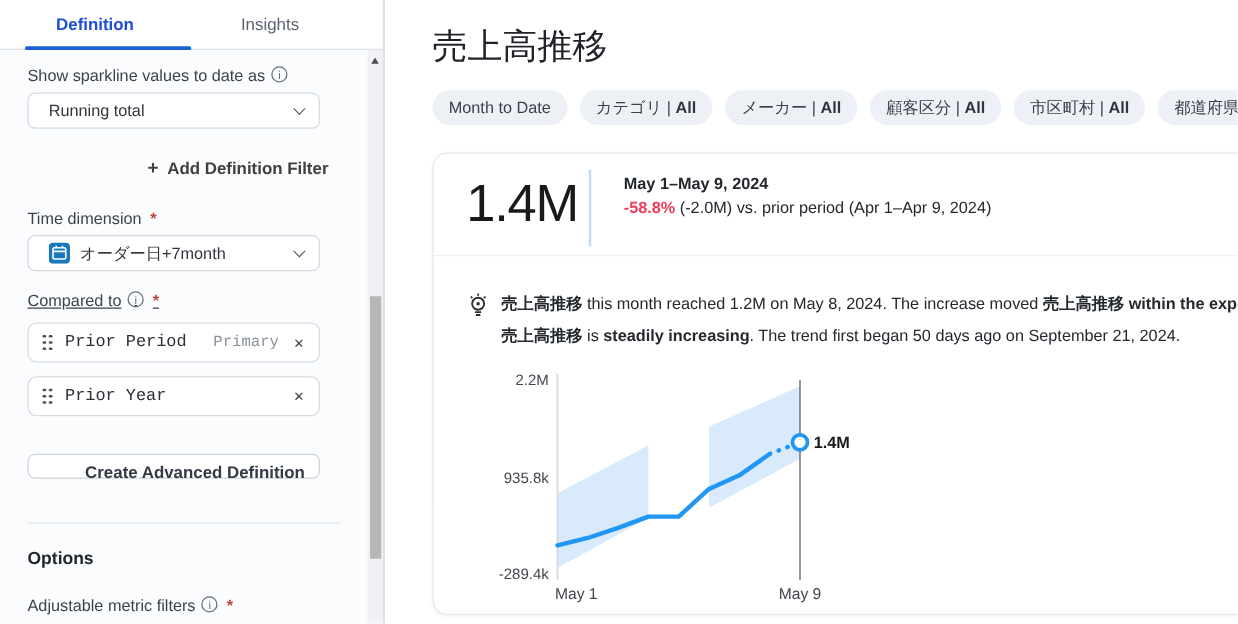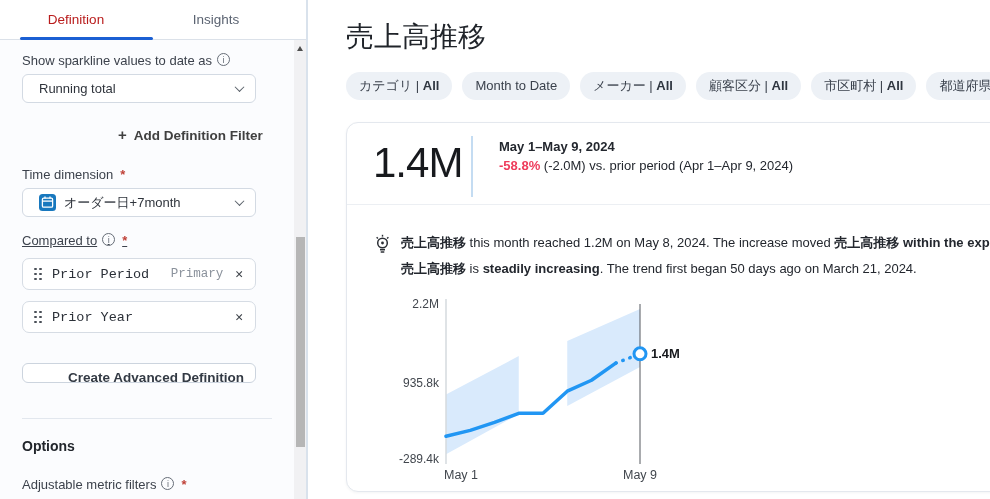--- a/index.html
+++ b/index.html
@@ -7,21 +7,21 @@
     font-family:"Liberation Sans", sans-serif; color:#23272e; }
   body { position:relative; }
 
   
   .sidebar { position:absolute; left:0; top:0; width:308px; height:499px;
     background:#fbfcfe; border-right:2px solid #d9e2ec; }
   .tabbar { position:absolute; left:0; top:0; width:100%; height:40px;
     background:#fff; border-bottom:1px solid #dbe1e9; }
   .tab { position:absolute; top:0; height:40px; line-height:40px; text-align:center;
     font-size:13.5px; cursor:default; }
-  .tab.def { left:0; width:152px; font-weight:400; color:#b91c1c; }
+  .tab.def { left:0; width:152px; font-weight:700; color:#1d4ed8; }
   .tab.ins { left:152px; width:128px; color:#5c6472; }
   .tab-underline { position:absolute; left:20px; top:37px; width:133px; height:3px;
     background:#1b5fd3; border-radius:2px; }
 
   .sb-label { position:absolute; left:22px; font-size:13px; color:#3c424c;
     display:flex; align-items:flex-start; gap:5px; white-space:nowrap; }
   .req { color:#bf4138; font-weight:700; margin-left:2px; }
   .info-i { display:inline-flex; width:13px; height:13px; border:1px solid #666d77;
     border-radius:50%; font-size:9px; color:#666d77; align-items:center;
     justify-content:center; font-style:normal; }
@@ -182,22 +182,22 @@
   <div class="sb-scroll-track">
     <div class="sb-scroll-up"></div>
     <div class="sb-scroll-thumb"></div>
   </div>
 </div>
 
 <div class="main">
   <div class="page-title">売上高推移</div>
 
   <div class="chips">
+    <div class="chip"><span>Month to Date</span><b></b></div>
     <div class="chip"><span>カテゴリ | </span><b>All</b></div>
-    <div class="chip"><span>Month to Date</span><b></b></div>
     <div class="chip"><span>メーカー | </span><b>All</b></div>
     <div class="chip"><span>顧客区分 | </span><b>All</b></div>
     <div class="chip"><span>市区町村 | </span><b>All</b></div>
     <div class="chip"><span>都道府県 | </span></div>
   </div>
 
   <div class="card">
     <div class="metric-value">1.4M</div>
     <div class="metric-vdiv"></div>
     <div class="metric-info">
@@ -210,21 +210,21 @@
       <circle cx="9.5" cy="9" r="4.8" fill="none" stroke="#2b2f35" stroke-width="1.5"></circle>
       <circle cx="9.5" cy="9" r="1.4" fill="#2b2f35"></circle>
       <line x1="9.5" y1="0.8" x2="9.5" y2="2.6" stroke="#2b2f35" stroke-width="1.4"></line>
       <line x1="3.6" y1="3.2" x2="4.9" y2="4.5" stroke="#2b2f35" stroke-width="1.4"></line>
       <line x1="15.4" y1="3.2" x2="14.1" y2="4.5" stroke="#2b2f35" stroke-width="1.4"></line>
       <line x1="7" y1="15.7" x2="12" y2="15.7" stroke="#2b2f35" stroke-width="1.5"></line>
       <line x1="7.7" y1="18" x2="11.3" y2="18" stroke="#2b2f35" stroke-width="1.5"></line>
     </svg>
     <div class="ins-text">
       <div><b>売上高推移</b><span> this month reached 1.2M on May 8, 2024. The increase moved </span><b>売上高推移</b><span> </span><b>within the expected</b></div>
-      <div><b>売上高推移</b><span> is </span><b>steadily increasing</b><span>. The trend first began 50 days ago on March 21, 2024.</span></div>
+      <div><b>売上高推移</b><span> is </span><b>steadily increasing</b><span>. The trend first began 50 days ago on September 21, 2024.</span></div>
     </div>
 
     <div class="chart-wrap">
       <svg id="sparkline-svg" width="310" height="198" viewBox="0 0 310 198">
           <polygon points="53,101.5941190648349 125.75,63.11496746203905 125.75,121.20727886237647 53,161.36755844781874" fill="#d9eafc"></polygon>
           <polygon points="174.25,48.10934361693581 247,16.04338394793926 247,74.01116734956214 174.25,113.11295894593074" fill="#d9eafc"></polygon>
           <line x1="53" y1="6" x2="53" y2="171" stroke="#d5dade" stroke-width="1.5"></line>
           <line x1="247" y1="11" x2="247" y2="171" stroke="#54585e" stroke-width="1"></line>
           <path d="M53,143.31099863420903 L77.25,137.39591869526794 L101.5,129.3015987788222 L125.75,120.27331887201736 L150,120.27331887201736 L174.25,98.16959910018478 L198.5,87.27339921266169 L222.75,70.1507993894111" fill="none" stroke="#2196f3" stroke-width="3.5" stroke-linejoin="round" stroke-linecap="round"></path>
           <line x1="222.75" y1="70.1507993894111" x2="237.66817937490814" y2="64.40523952748745" stroke="#2196f3" stroke-width="3.5" stroke-linecap="round" stroke-dasharray="0.5 7"></line>

